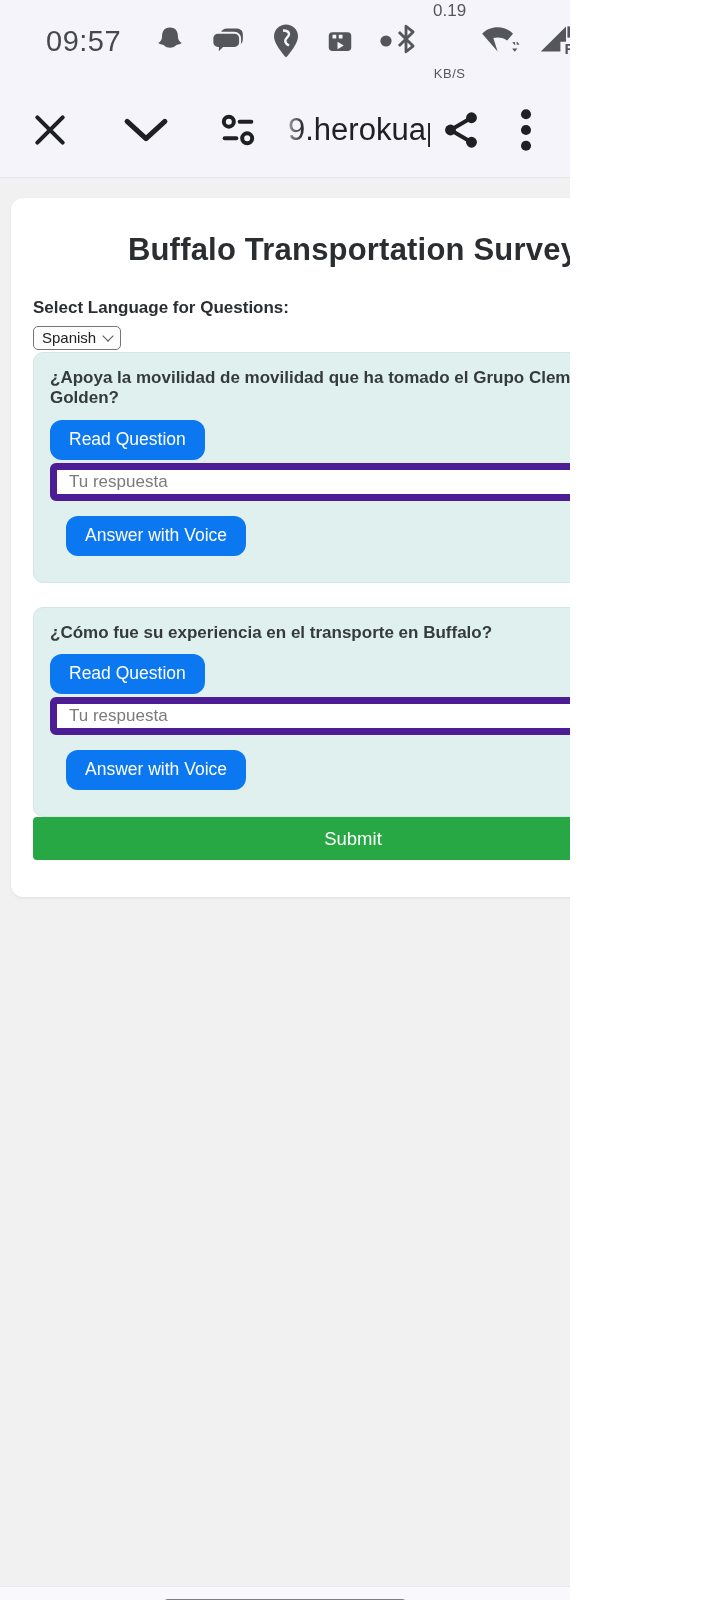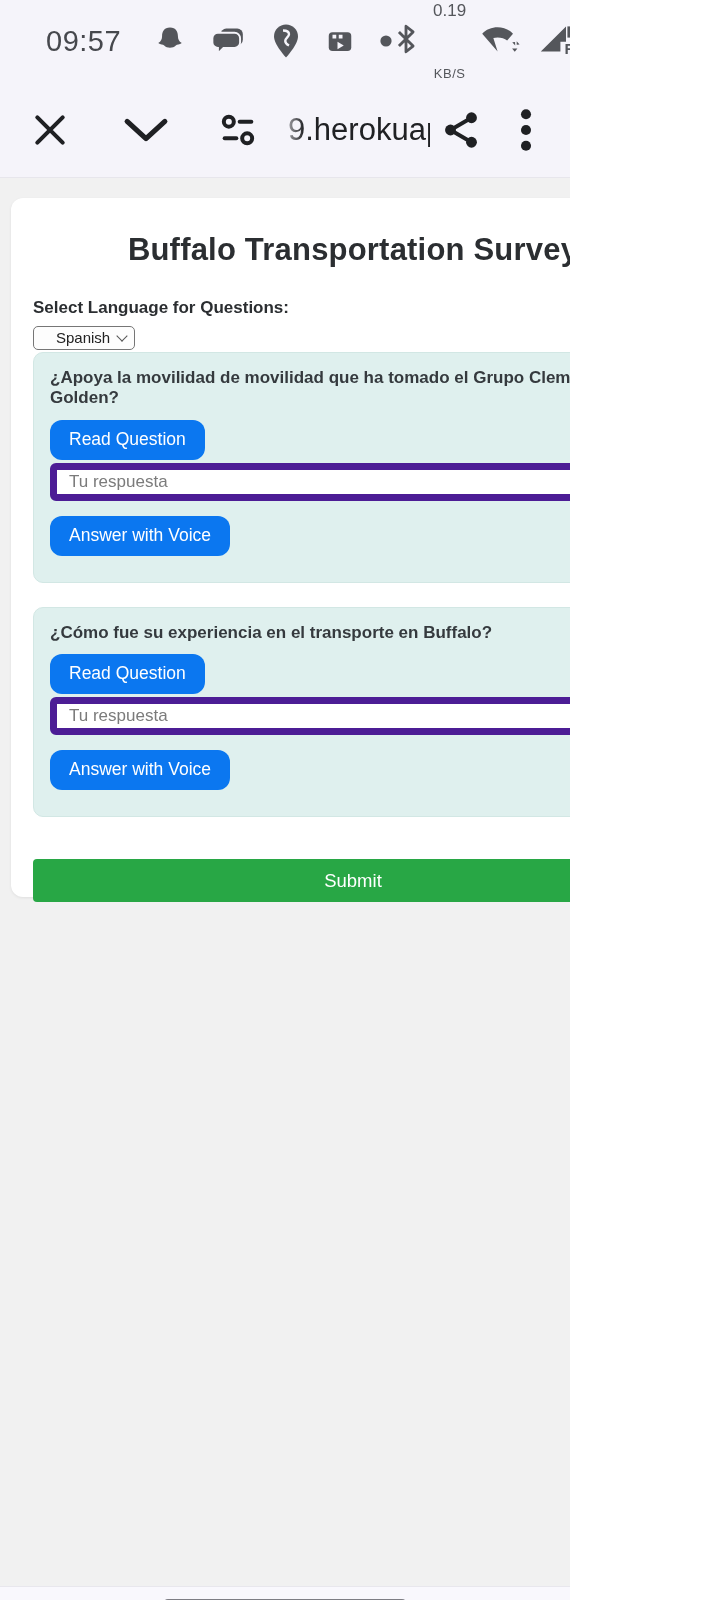--- a/index.html
+++ b/index.html
@@ -42,44 +42,44 @@
   .card {
     margin:20px 22px 0 11px; width:683px; height:699px; background:#ffffff;
     border-radius:12px; box-shadow:0 1px 3px rgba(0,0,0,0.08);
     padding:28px 21px 22px 22px;
   }
   .survey-title { font-size:31px; font-weight:bold; color:#2b2e31; text-align:center; margin:6px 0 30px; letter-spacing:0.2px; }
   .lang-label { font-size:17px; font-weight:bold; color:#2b2e31; margin-bottom:8px; }
   .lang-select {
     font-family:"Liberation Sans", sans-serif; font-size:15px; color:#222;
     background:#fdfdfd; border:1px solid #767676; border-radius:5px;
-    padding:2px 6px 3px 22px; margin-bottom:2px; appearance:none; -webkit-appearance:none;
+    padding:2px 6px 3px 8px; margin-bottom:2px; appearance:none; -webkit-appearance:none;
     display:inline-flex; align-items:center; cursor:pointer;
   }
   .lang-chevron { display:inline-block; width:8px; height:8px; border-right:1.6px solid #555; border-bottom:1.6px solid #555;
     transform:rotate(45deg); margin:-3px 2px 0 8px; }
   .q-card {
     background:#dff0ee; border:1px solid #d2e7e4; border-radius:10px;
     padding:15px 16px 26px; margin-top:0;
   }
   .q-card + .q-card { margin-top:24px; }
   .q-text { font-size:17px; font-weight:bold; color:#353a3e; line-height:1.2; }
   .btn-blue {
     display:inline-block; background:#0b77f0; color:#ffffff; font-family:"Liberation Sans", sans-serif;
     font-size:17.5px; border:none; border-radius:12px; padding:9px 19px 10px; cursor:pointer;
   }
   .read-btn { margin-top:11px; }
   .answer-input {
     display:block; width:100%; height:38px; margin-top:3px; border:7px solid #4c1d95; border-radius:6px;
     font-family:"Liberation Sans", sans-serif; font-size:17px; color:#333; padding:0 12px; background:#fff;
   }
   .answer-input::placeholder { color:#7b7b7b; }
-  .voice-btn { margin-top:15px; }
+  .voice-btn { margin-top:15px;margin-left:16px; }
   .submit-btn {
-    display:block; width:100%; height:43px; margin-top:42px; background:#28a745; color:#fff;
+    display:block; width:100%; height:43px; background:#28a745; color:#fff;
     font-family:"Liberation Sans", sans-serif; font-size:18.5px; border:none; border-radius:4px; cursor:pointer;
   }
 
   
   .nav-bar { height:34px; background:#f9f8fd; border-top:1px solid #e8e7ed; position:relative; }
   .nav-pill { position:absolute; left:50%; top:12px; transform:translateX(-50%);
     width:242px; height:8px; border-radius:4px; background:#7e7e85; cursor:grab; }
 </style>
 </head>
 <body>

